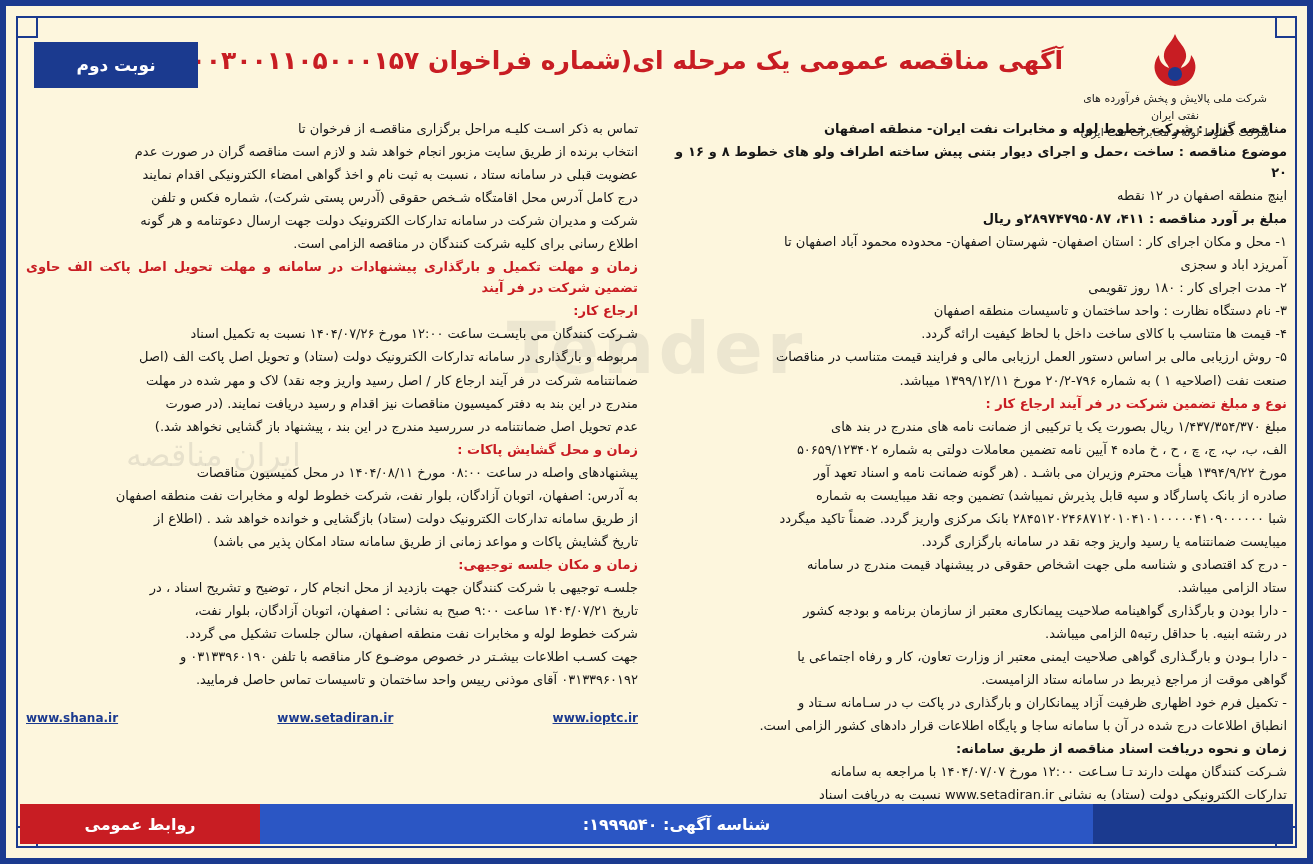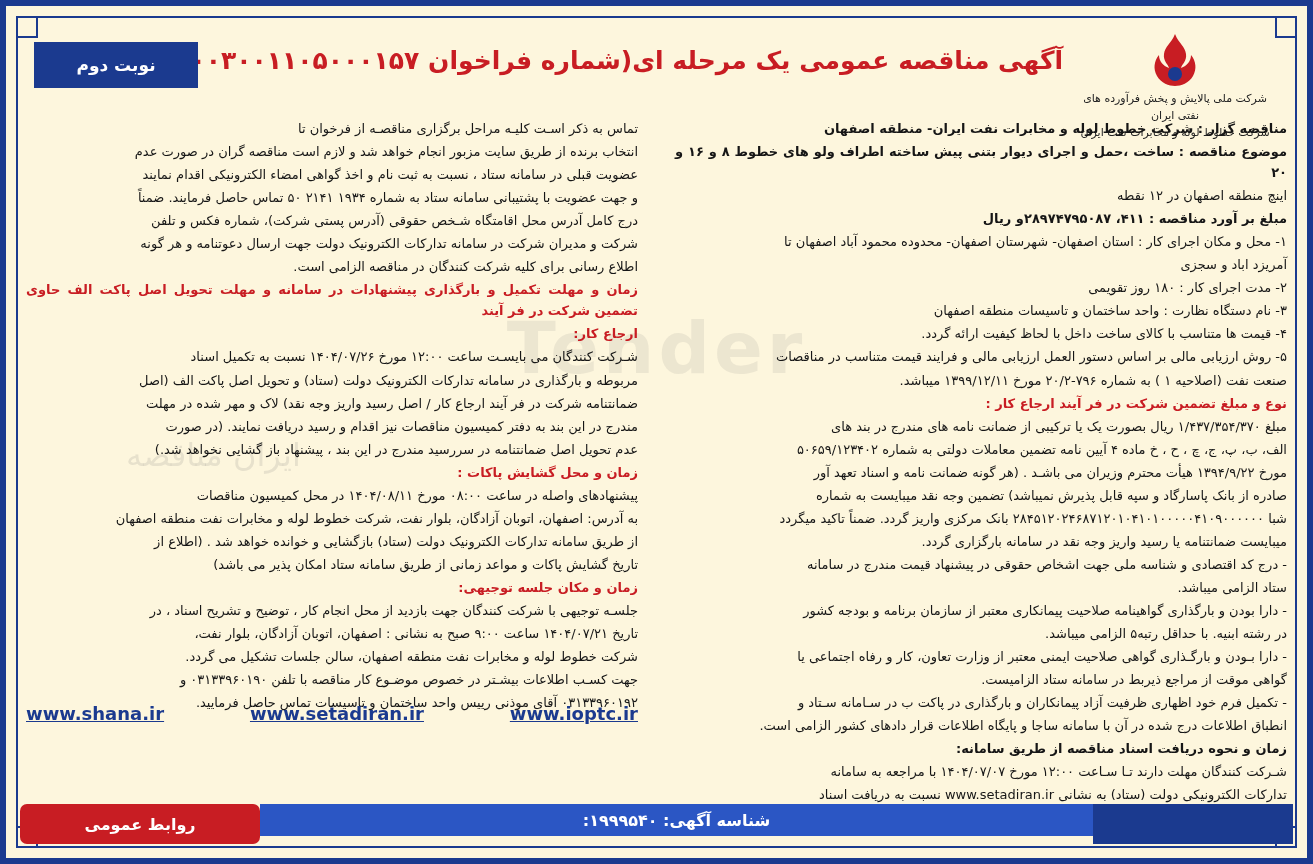--- a/index.html
+++ b/index.html
@@ -87,36 +87,36 @@
   .footer-bar{
     position:absolute;left:0;right:0;top:0;height:40px;
   }
   .f-right{
     position:absolute;right:0;top:0;width:200px;height:40px;
     background:#1b3a8f;color:#fff;
     display:flex;align-items:center;justify-content:center;
     font-size:16px;font-weight:bold;
   }
   .f-mid{
-    position:absolute;right:200px;left:240px;top:0;height:32px;
+    position:absolute;right:200px;left:240px;top:0;height:40px;
     background:#2b56c4;color:#fff;
     display:flex;align-items:center;justify-content:center;
     font-size:16px;font-weight:bold;
   }
   .f-left{
     position:absolute;left:0;top:0;width:240px;height:40px;
     background:#c81d23;color:#fff;
     display:flex;align-items:center;justify-content:center;
-    font-size:16px;font-weight:bold;border-radius:7px;
+    font-size:16px;font-weight:bold;
   }
   .sites{
     position:absolute;left:0;width:612px;bottom:58px;
     display:flex;justify-content:space-between;
     direction:ltr;
-    font-size:18px;font-weight:bold;color:#1b3a8f;
+    font-size:12px;font-weight:bold;color:#1b3a8f;
   }
   .watermark{
     position:absolute;top:300px;left:0;right:0;
     text-align:center;
     font-size:72px;color:rgba(120,120,120,0.13);
     font-weight:bold;letter-spacing:4px;
     pointer-events:none;direction:ltr;
   }
   .watermark2{
     position:absolute;top:430px;left:120px;
@@ -190,21 +190,20 @@
       <div class="ln">شـرکت کنندگان مهلت دارند تـا سـاعت ۱۲:۰۰ مورخ ۱۴۰۴/۰۷/۰۷ با مراجعه به سامانه</div>
       <div class="ln">
         <span>تدارکات الکترونیکی دولت (ستاد) به نشانی www.setadiran.ir نسبت به دریافت اسناد</span>
       </div>
     </div>
 
     <div class="col col-left">
       <div class="ln">تماس به ذکر اسـت کلیـه مراحل برگزاری مناقصـه از فرخوان تا</div>
       <div class="ln">انتخاب برنده از طریق سایت مزبور انجام خواهد شد و لازم است مناقصه گران در صورت عدم</div>
       <div class="ln">عضویت قبلی در سامانه ستاد ، نسبت به ثبت نام و اخذ گواهی امضاء الکترونیکی اقدام نمایند</div>
-      <div class="ln">و جهت عضویت با پشتیبانی سامانه ستاد به شماره ۱۹۳۴ ۲۱۴۱ ۵۰ تماس حاصل فرمایند. ضمناً</div>
       <div class="ln">درج کامل آدرس محل اقامتگاه شـخص حقوقی (آدرس پستی شرکت)، شماره فکس و تلفن</div>
       <div class="ln">شرکت و مدیران شرکت در سامانه تدارکات الکترونیک دولت جهت ارسال دعوتنامه و هر گونه</div>
       <div class="ln">اطلاع رسانی برای کلیه شرکت کنندگان در مناقصه الزامی است.</div>
       <div class="ln red">زمان و مهلت تکمیل و بارگذاری پیشنهادات در سامانه و مهلت تحویل اصل پاکت الف حاوی تضمین شرکت در فر آیند</div>
       <div class="ln red">ارجاع کار:</div>
       <div class="ln">شـرکت کنندگان می بایسـت ساعت ۱۲:۰۰ مورخ ۱۴۰۴/۰۷/۲۶ نسبت به تکمیل اسناد</div>
       <div class="ln">مربوطه و بارگذاری در سامانه تدارکات الکترونیک دولت (ستاد) و تحویل اصل پاکت الف (اصل</div>
       <div class="ln">ضمانتنامه شرکت در فر آیند ارجاع کار / اصل رسید واریز وجه نقد) لاک و مهر شده در مهلت</div>
       <div class="ln">مندرج در این بند به دفتر کمیسیون مناقصات نیز اقدام و رسید دریافت نمایند. (در صورت</div>
       <div class="ln">عدم تحویل اصل ضمانتنامه در سررسید مندرج در این بند ، پیشنهاد باز گشایی نخواهد شد.)</div>

